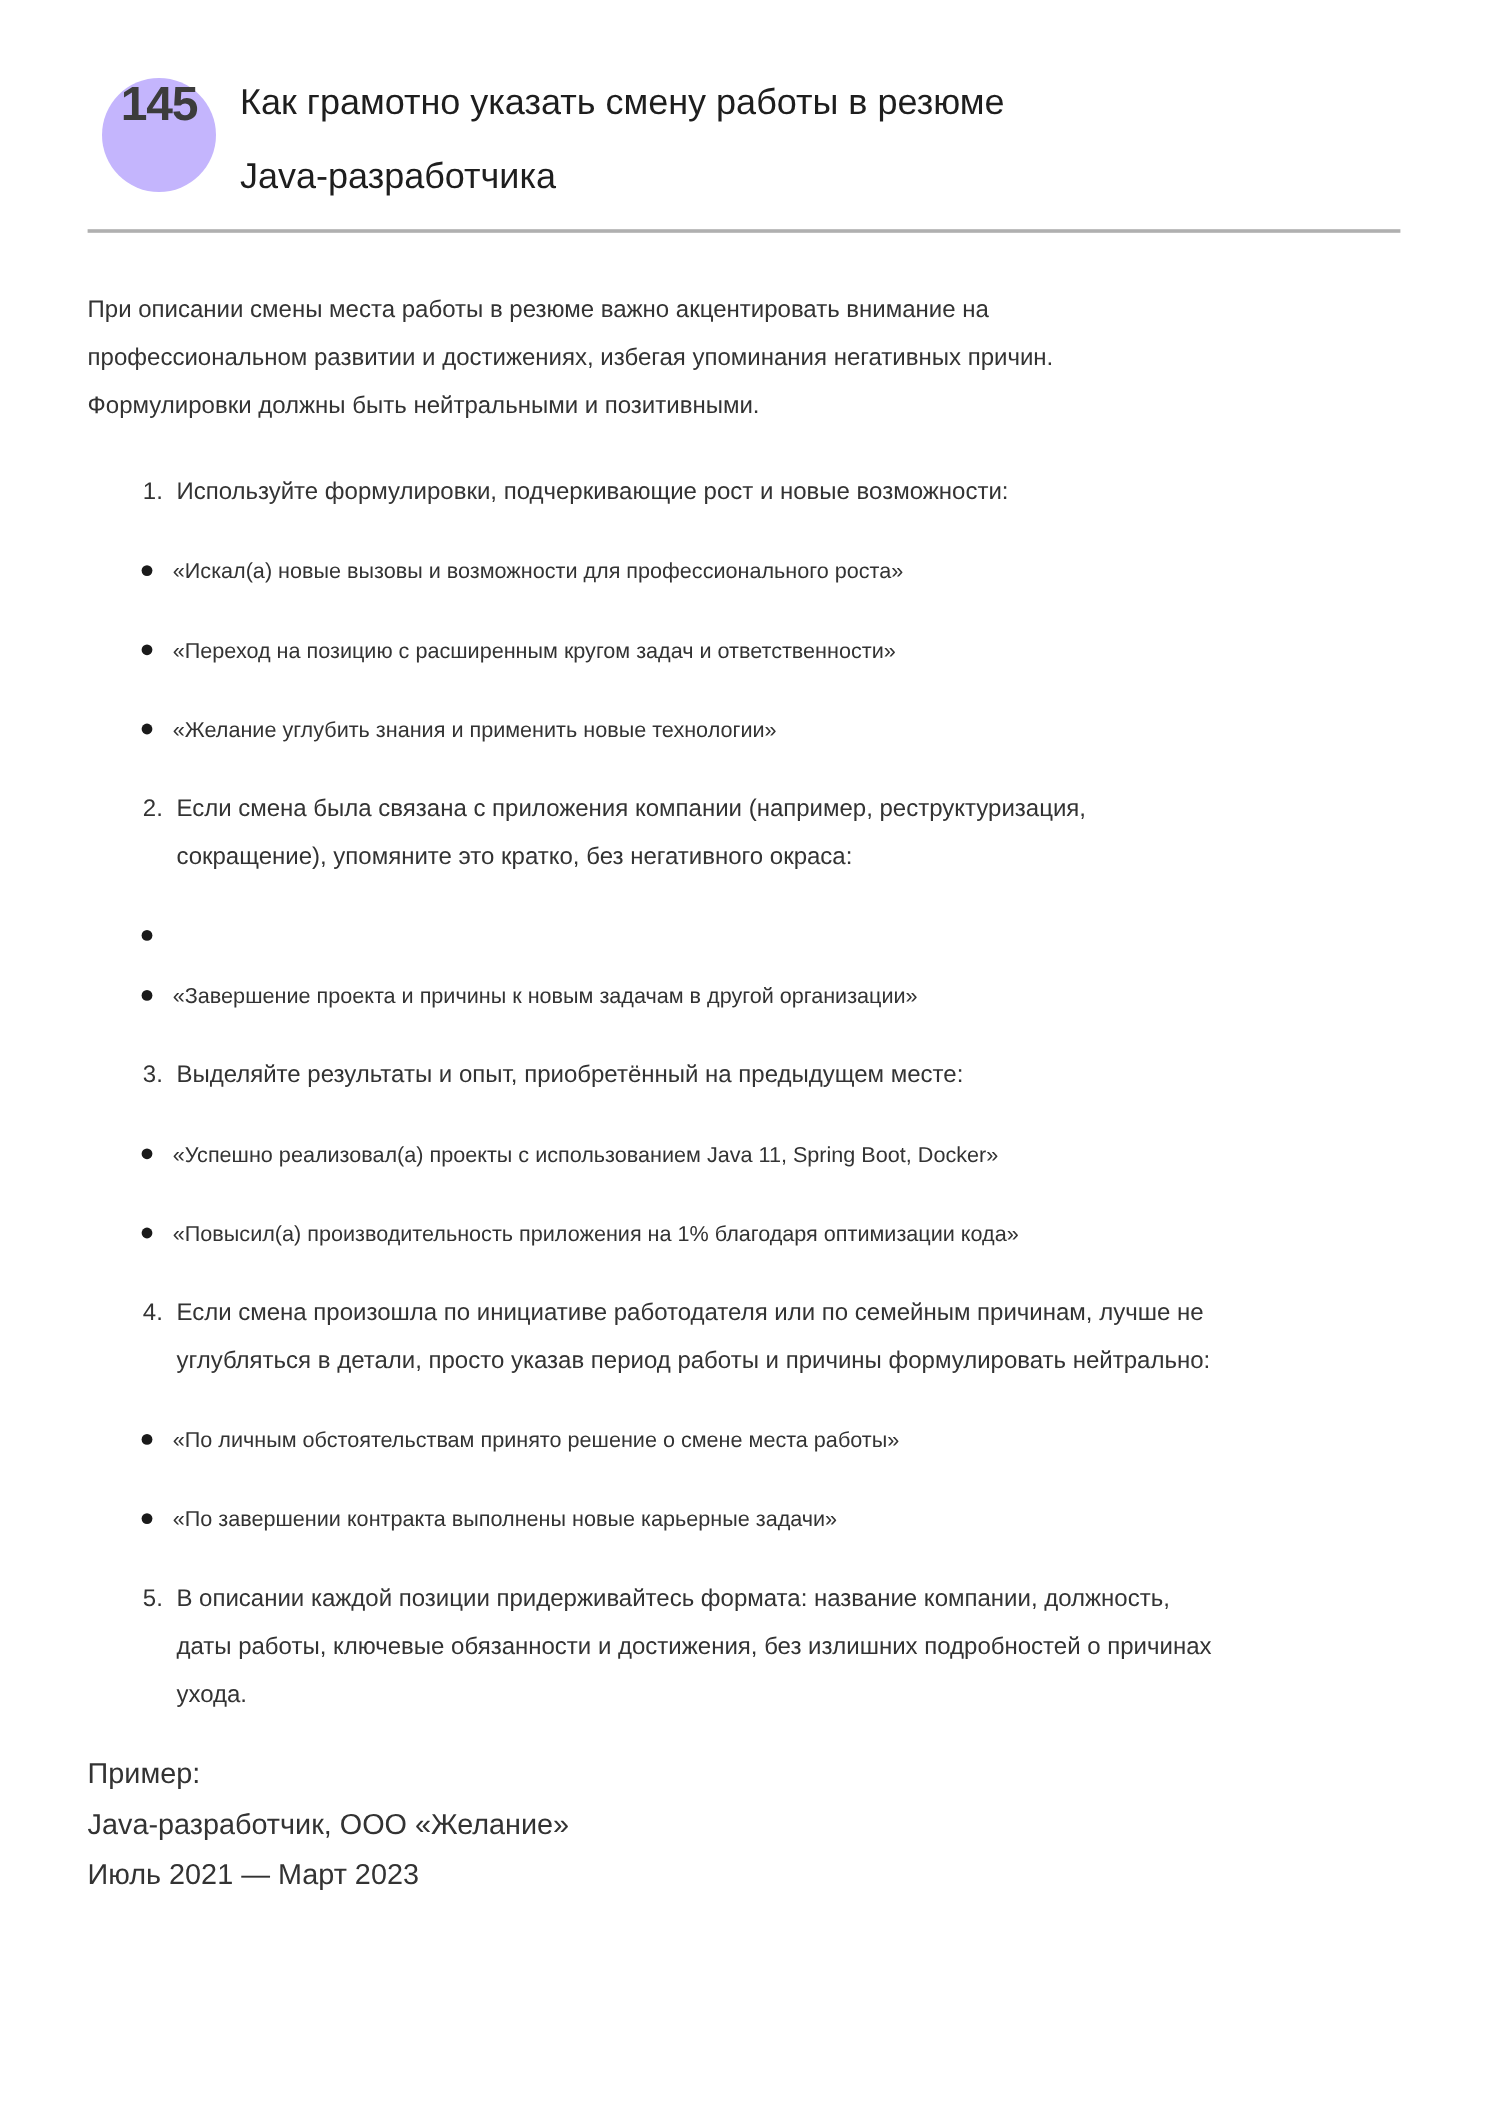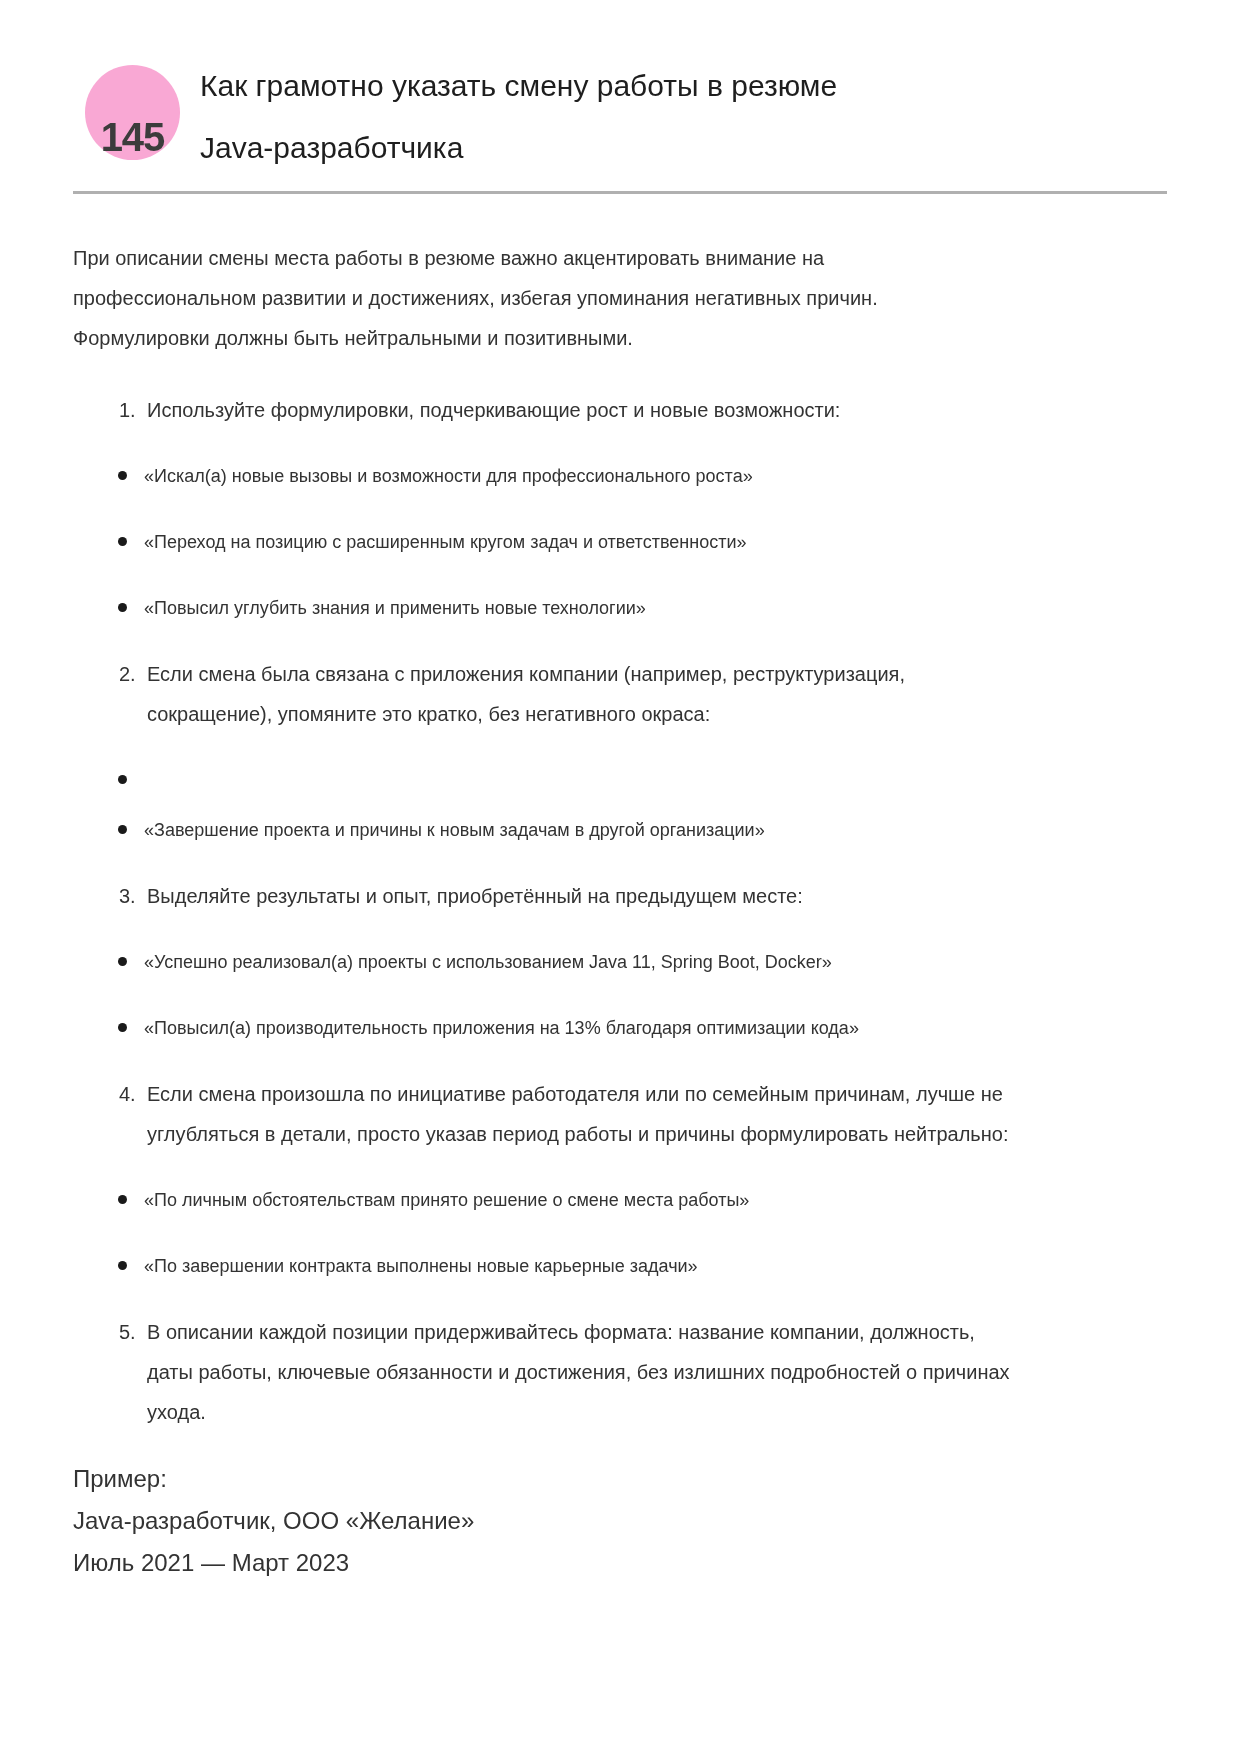--- a/index.html
+++ b/index.html
@@ -24,23 +24,23 @@
   .header {
     display: flex;
     align-items: flex-start;
   }
   .badge {
     flex: 0 0 auto;
     width: 95px;
     height: 95px;
     margin: 10px 0 0 12px;
     border-radius: 50%;
-    background: #f9a8d4;
+    background: #c4b5fd;
     display: flex;
-    align-items: flex-end;
+    align-items: flex-start;
     justify-content: center;
   }
   .badge-number {
     font-size: 40px;
     font-weight: bold;
     color: #3c3c3c;
     letter-spacing: -1px;
   }
   .title {
     margin: 0 0 0 20px;
@@ -127,21 +127,21 @@
   <div class="bullet-item">
     <span class="dot"></span>
     <span class="bullet-text">«Искал(а) новые вызовы и возможности для профессионального роста»</span>
   </div>
   <div class="bullet-item">
     <span class="dot"></span>
     <span class="bullet-text">«Переход на позицию с расширенным кругом задач и ответственности»</span>
   </div>
   <div class="bullet-item">
     <span class="dot"></span>
-    <span class="bullet-text">«Повысил углубить знания и применить новые технологии»</span>
+    <span class="bullet-text">«Желание углубить знания и применить новые технологии»</span>
   </div>
 
   <div class="num-item">
     <span class="num">2.</span>
     <span class="num-text">Если смена была связана с приложения компании (например, реструктуризация, сокращение), упомяните это кратко, без негативного окраса:</span>
   </div>
   <div class="bullet-item">
     <span class="dot"></span>
   </div>
   <div class="bullet-item">
@@ -152,21 +152,21 @@
   <div class="num-item">
     <span class="num">3.</span>
     <span class="num-text">Выделяйте результаты и опыт, приобретённый на предыдущем месте:</span>
   </div>
   <div class="bullet-item">
     <span class="dot"></span>
     <span class="bullet-text">«Успешно реализовал(а) проекты с использованием Java 11, Spring Boot, Docker»</span>
   </div>
   <div class="bullet-item">
     <span class="dot"></span>
-    <span class="bullet-text">«Повысил(а) производительность приложения на 13% благодаря оптимизации кода»</span>
+    <span class="bullet-text">«Повысил(а) производительность приложения на 1% благодаря оптимизации кода»</span>
   </div>
 
   <div class="num-item">
     <span class="num">4.</span>
     <span class="num-text">Если смена произошла по инициативе работодателя или по семейным причинам, лучше не углубляться в детали, просто указав период работы и причины формулировать нейтрально:</span>
   </div>
   <div class="bullet-item">
     <span class="dot"></span>
     <span class="bullet-text">«По личным обстоятельствам принято решение о смене места работы»</span>
   </div>

